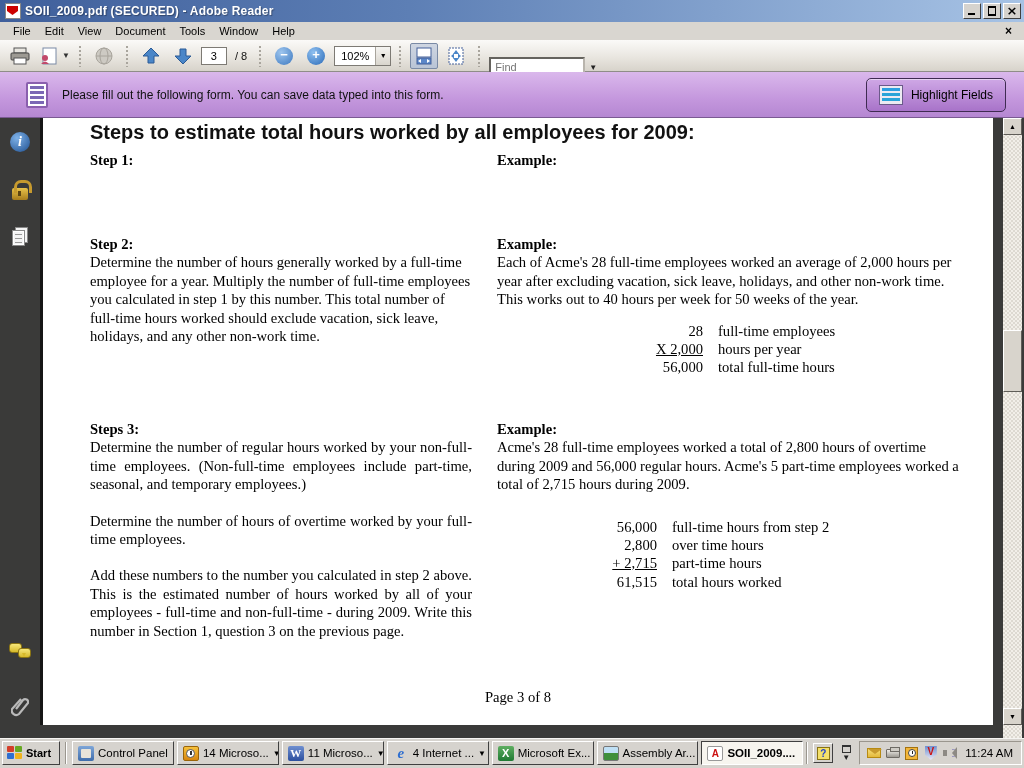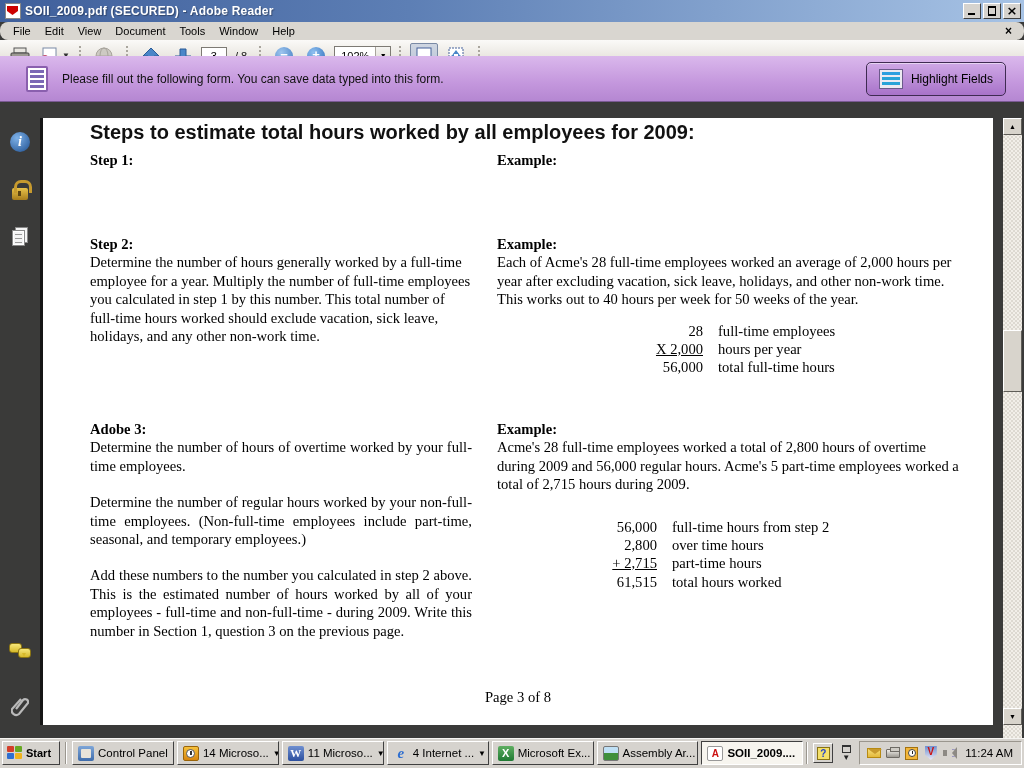--- a/index.html
+++ b/index.html
@@ -24,21 +24,21 @@
   .glyph-min { position:absolute; left:4px; bottom:3px; width:7px; height:2px; background:#000; }
   .glyph-restore { position:absolute; left:4px; top:3px; width:8px; height:8px; }
   .glyph-restore:before { content:""; position:absolute; right:0; top:0; width:6px; height:6px;
     border:1px solid #000; border-top-width:2px; background:#d6d3ce; }
   .glyph-restore:after { content:""; position:absolute; left:0; bottom:0; width:6px; height:6px;
     border:1px solid #000; border-top-width:2px; background:#d6d3ce; }
   .glyph-close { font-weight:bold; font-size:13px; line-height:1; margin-top:-2px; }
 
   
   .menubar { position:absolute; top:22px; left:0; width:1024px; height:18px; background:#d9d6d0;
-    display:flex; align-items:center; padding:0 6px; color:#000;border-radius:8px; }
+    display:flex; align-items:center; padding:0 6px; color:#000; }
   .menu-item { padding:2px 7px; cursor:default; }
   .menu-doc-close { margin-left:auto; font-weight:bold; font-size:12px; padding:0 6px; }
 
   
   .toolbar { position:absolute; top:40px; left:0; width:1024px; height:32px;
     background:linear-gradient(#fbfaf8,#e9e6e0 55%,#d7d3cb);
     border-bottom:1px solid #8f8d88; display:flex; align-items:center; padding:0 6px; gap:4px; }
   .tb-grip { width:5px; height:22px; margin:0 3px;
     background-image:radial-gradient(circle,#a9a59d 1px,transparent 1.2px); background-size:4px 4px; }
   .tb-btn { height:26px; min-width:28px; display:flex; align-items:center; justify-content:center;
@@ -55,21 +55,21 @@
   .find-box { display:flex; align-items:center;margin-top:23px; }
   .find-input { width:96px; height:20px; border:2px inset #b9b5ad; background:#fff; padding:0 4px;
     font-size:11px; color:#444; font-family:"Liberation Sans",sans-serif; }
   .find-arrow { font-size:8px; margin-left:4px; color:#222; }
   .round-zoom { width:18px; height:18px; border-radius:50%; color:#fff; font-weight:bold; font-size:13px;
     line-height:16px; text-align:center; }
   .zo { background:radial-gradient(circle at 35% 30%,#9dc5ee,#3c78c0); }
   .zi { background:radial-gradient(circle at 35% 30%,#8fc0f0,#2a6ab8); }
 
   
-  .formbar { position:absolute; top:56px; left:0; width:1024px; height:46px;
+  .formbar { position:absolute; top:72px; left:0; width:1024px; height:46px;
     background:linear-gradient(#dab8ec,#c497dd 60%,#b587d2); border-bottom:1px solid #7a5a92;
     display:flex; align-items:center; padding:0 12px; }
   .form-icon { width:22px; height:26px; background:#fff; border:2px solid #8a5fae; border-radius:2px;
     margin:0 14px 0 14px; display:flex; flex-direction:column; justify-content:center; gap:2px; padding:2px; }
   .form-icon i { display:block; height:3px; background:#7b68b5; }
   .formbar-msg { font-size:12px; color:#111; flex:1; }
   .hl-btn { display:flex; align-items:center; gap:8px; height:34px; padding:0 12px; border-radius:5px;
     background:linear-gradient(#cfa8e6,#a873c9); border:1px solid #3f2b52;
     box-shadow:inset 0 1px 0 rgba(255,255,255,.5); margin-right:6px; }
   .hl-icon { width:24px; height:20px; background:#eceaf2; border:1px solid #6b5a8a;
@@ -375,23 +375,23 @@
             <span class="calc-lbl">hours per year</span>
           </div>
           <div class="calc-row">
             <span class="calc-num">56,000</span>
             <span class="calc-lbl">total full-time hours</span>
           </div>
         </div>
       </div>
 
       <div class="doc col-l row3 just">
-        <div class="step-title">Adobe 3:</div>
+        <div class="step-title">Steps 3:</div>
+        <p>Determine the number of regular hours worked by your non-full-time employees.   (Non-full-time employees include part-time, seasonal, and temporary employees.)</p>
         <p>Determine the number of hours of overtime worked by your full-time employees.</p>
-        <p>Determine the number of regular hours worked by your non-full-time employees.   (Non-full-time employees include part-time, seasonal, and temporary employees.)</p>
         <p>Add these numbers to the number you calculated in step 2 above.  This is the estimated number of hours worked by all of your employees  - full-time and non-full-time  - during 2009.  Write this number in Section 1, question 3 on the previous page.</p>
       </div>
       <div class="doc col-r row3">
         <div class="step-title">Example:</div>
         <div>Acme's 28 full-time employees worked a total of 2,800 hours of overtime during 2009 and 56,000 regular hours.  Acme's 5 part-time employees worked a total of 2,715 hours during 2009.</div>
         <div class="calc calc2" style="margin-top:24px">
           <div class="calc-row">
             <span class="calc-num">56,000</span>
             <span class="calc-lbl">full-time hours from step 2</span>
           </div>

